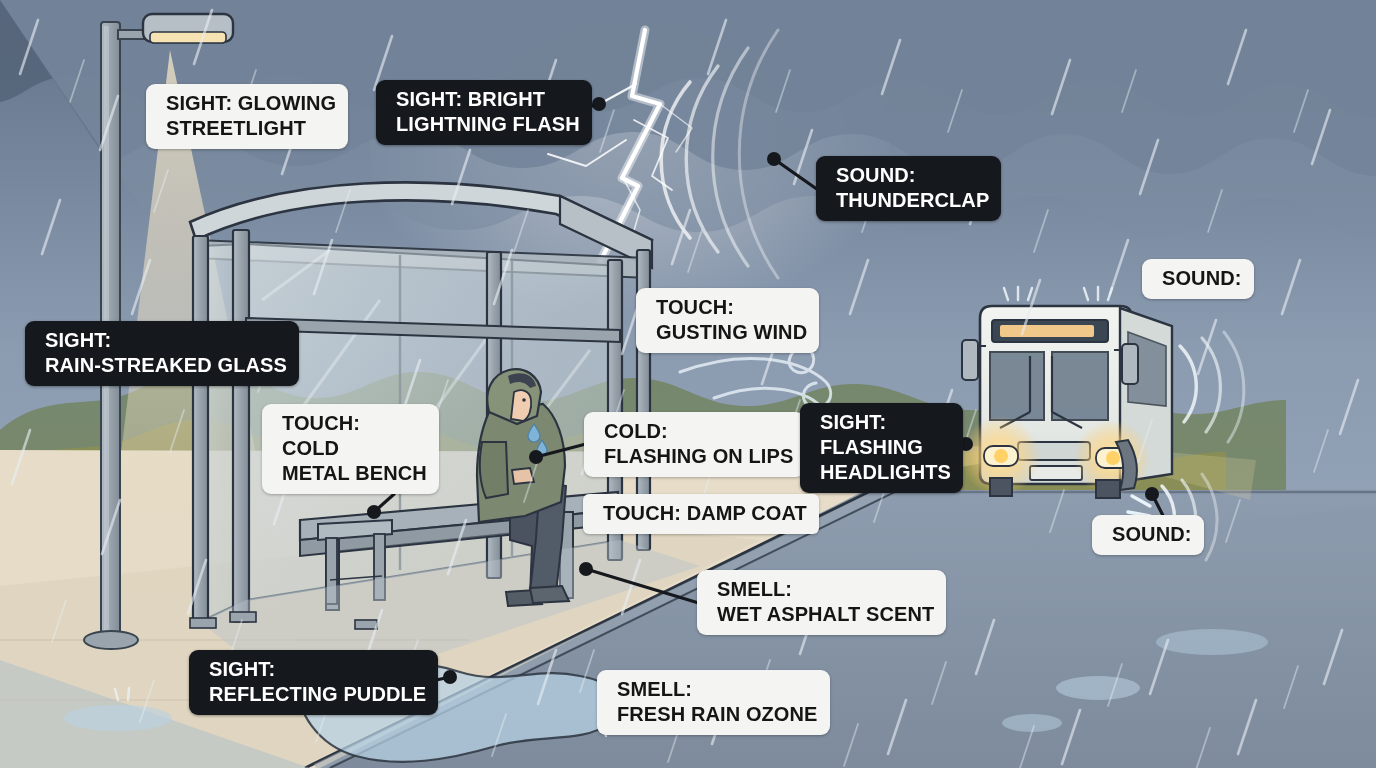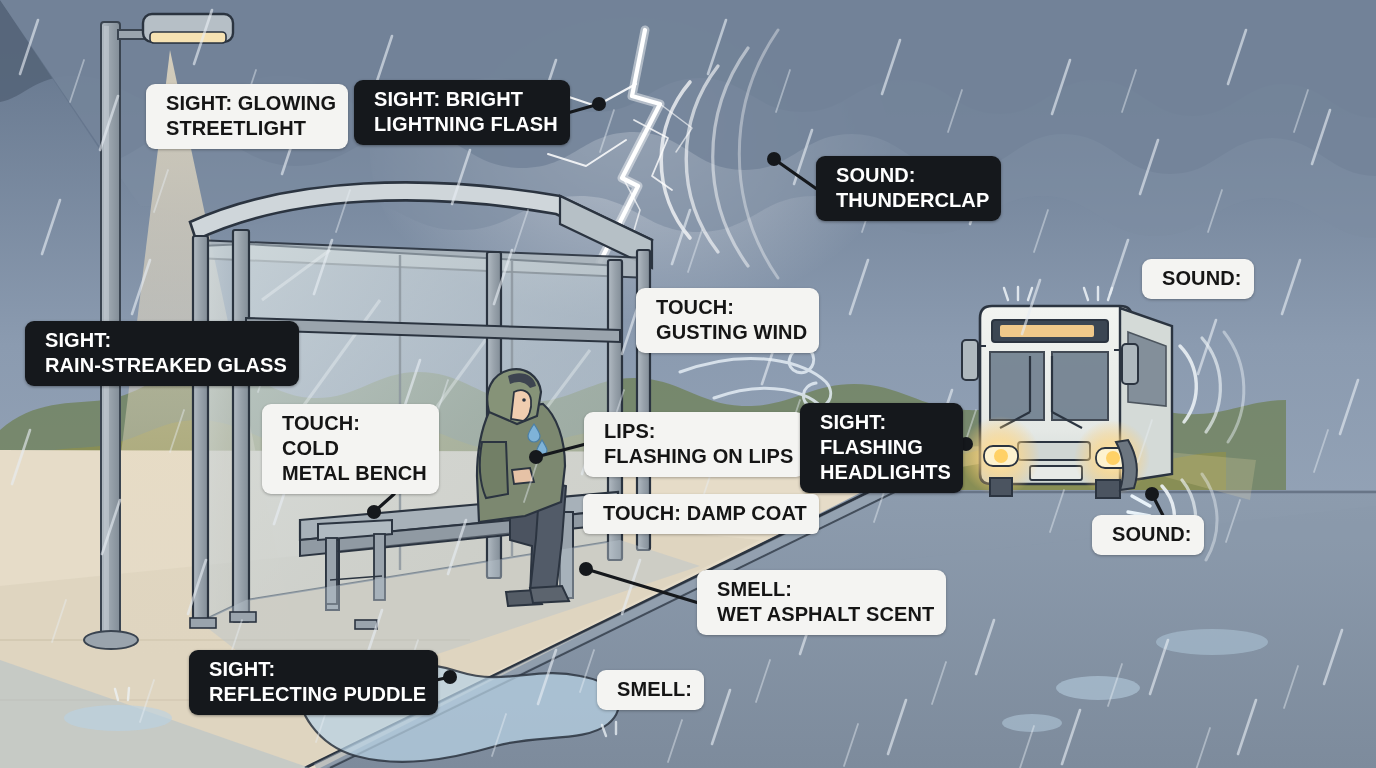--- a/index.html
+++ b/index.html
@@ -461,28 +461,28 @@
       <line x1="1162.73828125" y1="515" x2="1152" y2="494" stroke="#15181c" stroke-width="3.2" stroke-linecap="round"></line>
       <circle cx="1152" cy="494" r="7" fill="#15181c"></circle>
       <line x1="697" y1="602.5" x2="586" y2="569" stroke="#15181c" stroke-width="3.2" stroke-linecap="round"></line>
       <circle cx="586" cy="569" r="7" fill="#15181c"></circle>
       <line x1="424.875" y1="682.5" x2="450" y2="677" stroke="#15181c" stroke-width="3.2" stroke-linecap="round"></line>
       <circle cx="450" cy="677" r="7" fill="#15181c"></circle>
     </svg>
 
   <div id="labels">
       <div class="ann light" style="left: 146px; top: 84px;"><span class="ln">SIGHT: GLOWING</span><span class="ln">STREETLIGHT</span></div>
-      <div class="ann dark" style="left: 354px; top: 80px;"><span class="ln">SIGHT: BRIGHT</span><span class="ln">LIGHTNING FLASH</span></div>
+      <div class="ann dark" style="left: 376px; top: 80px;"><span class="ln">SIGHT: BRIGHT</span><span class="ln">LIGHTNING FLASH</span></div>
       <div class="ann dark" style="left: 816px; top: 156px;"><span class="ln">SOUND:</span><span class="ln">THUNDERCLAP</span></div>
       <div class="ann dark" style="left: 25px; top: 321px;"><span class="ln">SIGHT:</span><span class="ln">RAIN-STREAKED GLASS</span></div>
       <div class="ann light" style="left: 636px; top: 288px;"><span class="ln">TOUCH:</span><span class="ln">GUSTING WIND</span></div>
       <div class="ann light" style="left: 262px; top: 404px;"><span class="ln">TOUCH:</span><span class="ln">COLD</span><span class="ln">METAL BENCH</span></div>
-      <div class="ann light" style="left: 584px; top: 412px;"><span class="ln">LIPS:</span><span class="ln">FLASHING ON LIPS</span></div>
+      <div class="ann light" style="left: 584px; top: 412px;"><span class="ln">COLD:</span><span class="ln">FLASHING ON LIPS</span></div>
       <div class="ann dark" style="left: 800px; top: 403px;"><span class="ln">SIGHT:</span><span class="ln">FLASHING</span><span class="ln">HEADLIGHTS</span></div>
       <div class="ann light" style="left: 583px; top: 494px; border-radius: 6px;"><span class="ln">TOUCH: DAMP COAT</span></div>
       <div class="ann light" style="left: 1142px; top: 259px;"><span class="ln">SOUND:</span></div>
       <div class="ann light" style="left: 1092px; top: 515px;"><span class="ln">SOUND:</span></div>
       <div class="ann light" style="left: 697px; top: 570px;"><span class="ln">SMELL:</span><span class="ln">WET ASPHALT SCENT</span></div>
       <div class="ann dark" style="left: 189px; top: 650px;"><span class="ln">SIGHT:</span><span class="ln">REFLECTING PUDDLE</span></div>
-      <div class="ann light" style="left: 597px; top: 670px;"><span class="ln">SMELL:</span></div>
+      <div class="ann light" style="left: 597px; top: 670px;"><span class="ln">SMELL:</span><span class="ln">FRESH RAIN OZONE</span></div>
     </div>
 
 </div>
 
 </body></html>

